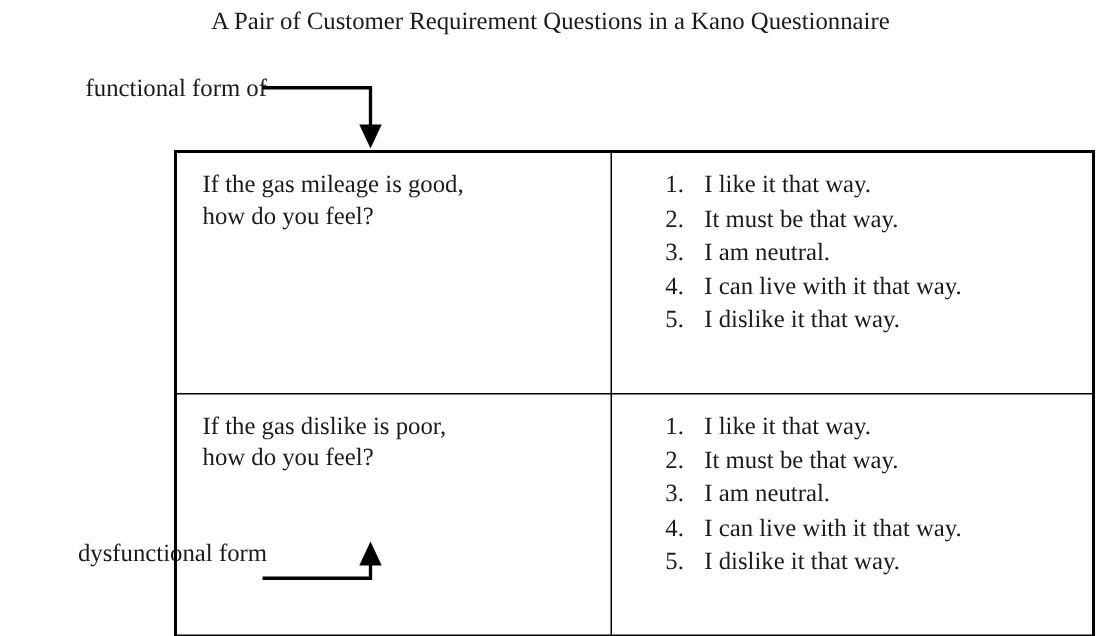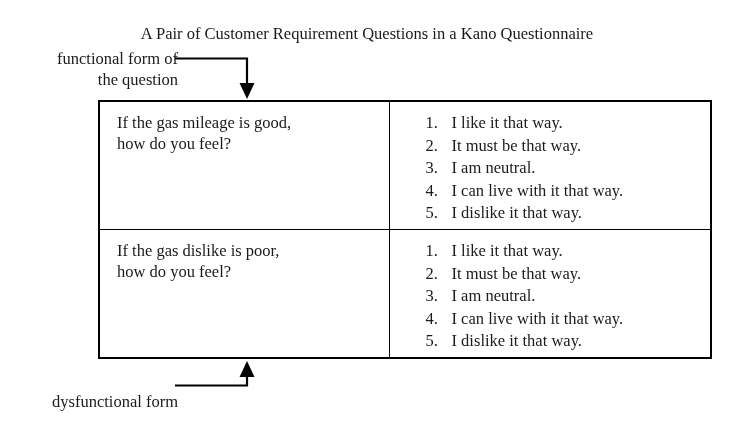--- a/index.html
+++ b/index.html
@@ -21,60 +21,59 @@
   #figure-title {
     position: absolute;
     left: 0;
     top: 3px;
     width: 734px;
     text-align: center;
     font-size: 16.5px;
     line-height: 22px;
     color: #1a1a1a;
     white-space: nowrap;
-    margin-top: 20px;
   }
 
   
   .callout-label {
     position: absolute;
     text-align: right;
     font-size: 16.5px;
     line-height: 21px;
     color: #1a1a1a;
     white-space: nowrap;
   }
   #functional-label {
     left: 0px;
     top: 48px;
     width: 178px;
   }
   #dysfunctional-label {
     left: 0px;
-    top: 391px;
+    top: 358px;
     width: 178px;
   }
 
   
   #connectors {
     position: absolute;
     left: 0;
     top: 0;
     width: 734px;
     height: 424px;
     pointer-events: none;
   }
 
   
   #kano-table {
     position: absolute;
-    left: 98px;
+    left: 116px;
     top: 100px;
     width: 614px;
-    height: 259px;
+    height: 325px;
     border: 2px solid #000000;
     box-sizing: border-box;
     border-collapse: collapse;
     table-layout: fixed;
   }
   #kano-table td {
     border: 1px solid #000000;
     vertical-align: top;
     padding: 0;
     box-sizing: border-box;
@@ -113,21 +112,20 @@
 </style>
 </head>
 <body>
 
 <div id="canvas">
 
   <div id="figure-title">A Pair of Customer Requirement Questions in a Kano Questionnaire</div>
 
   <div id="functional-label" class="callout-label">
     <span>functional form of</span><br>
-    <span>the question</span>
   </div>
 
   <div id="dysfunctional-label" class="callout-label">
     <span>dysfunctional form</span><br>
   </div>
 
   <svg id="connectors" viewBox="0 0 734 424" width="734" height="424">
 
     <g>
       <path d="M 175 58.5 L 247 58.5 L 247 86" fill="none" stroke="#000000" stroke-width="2.2"></path>

